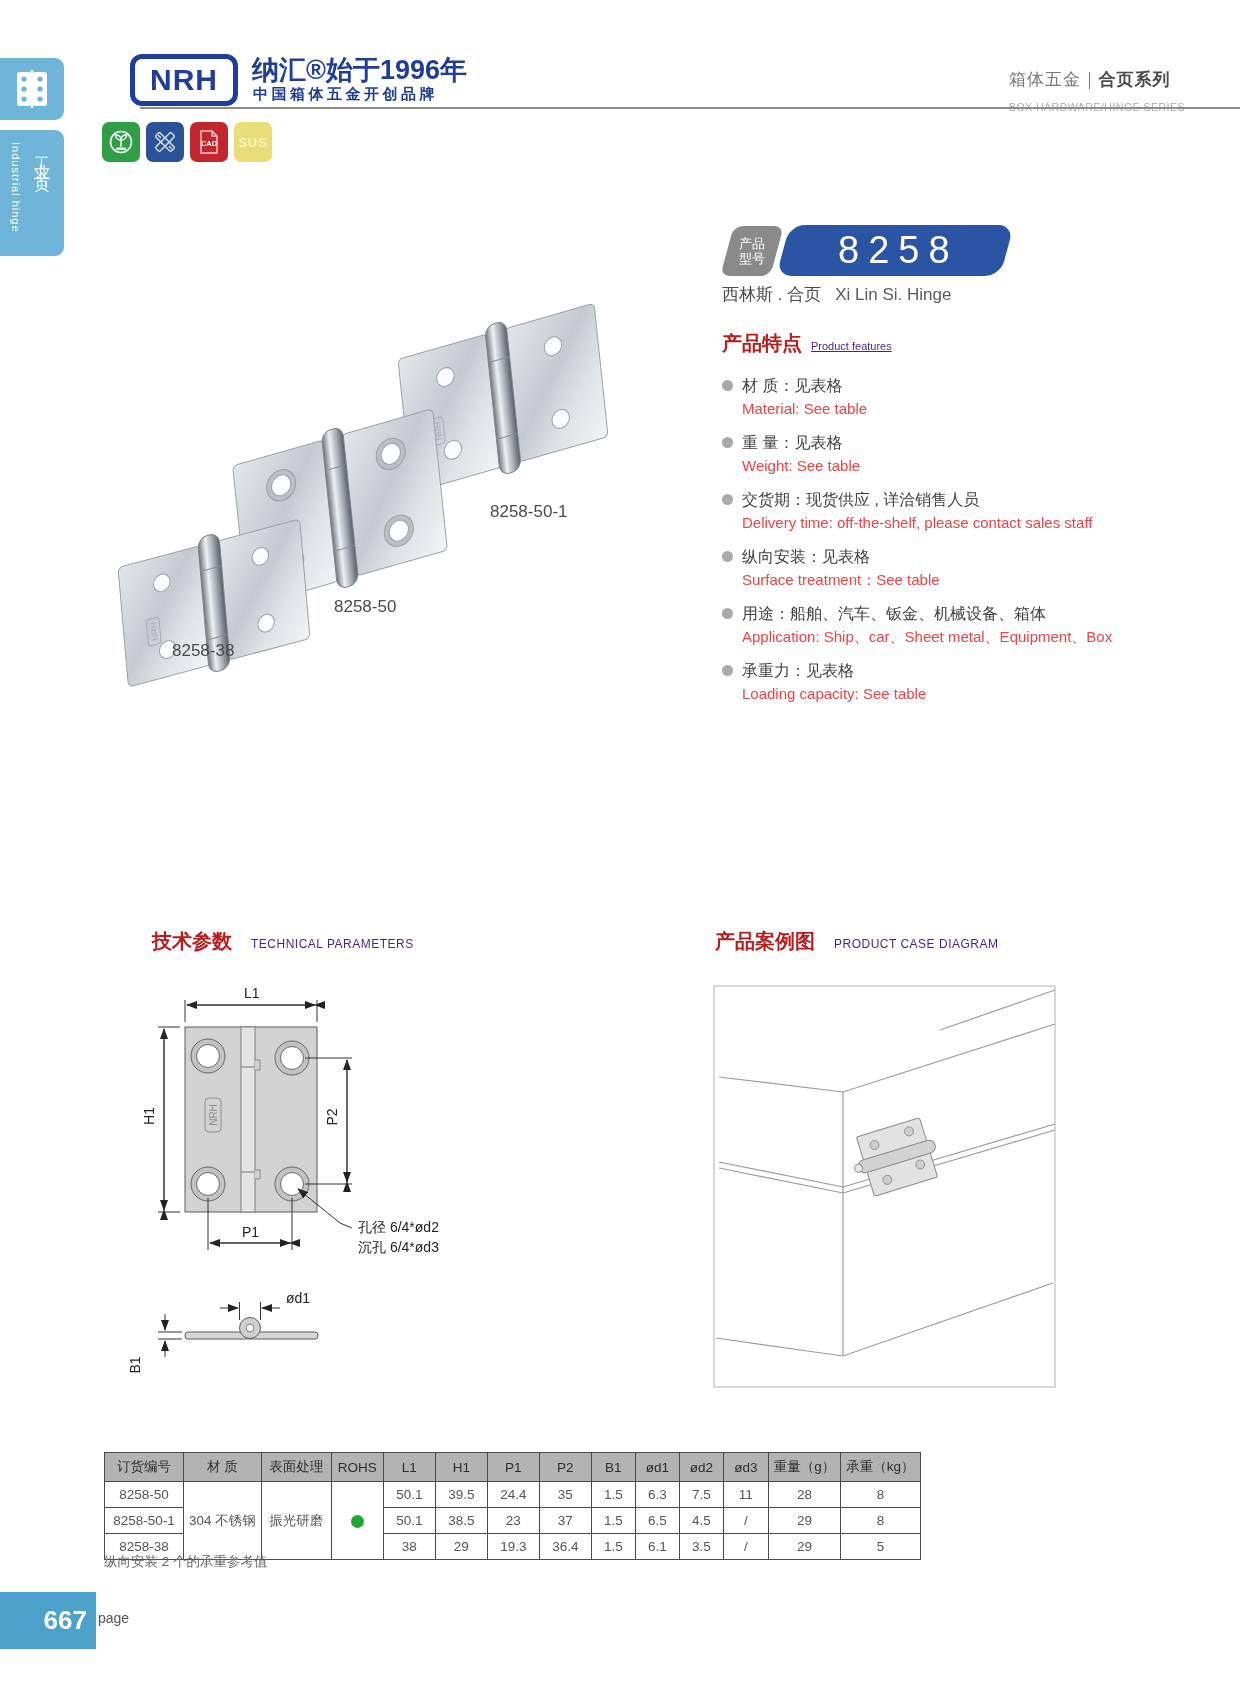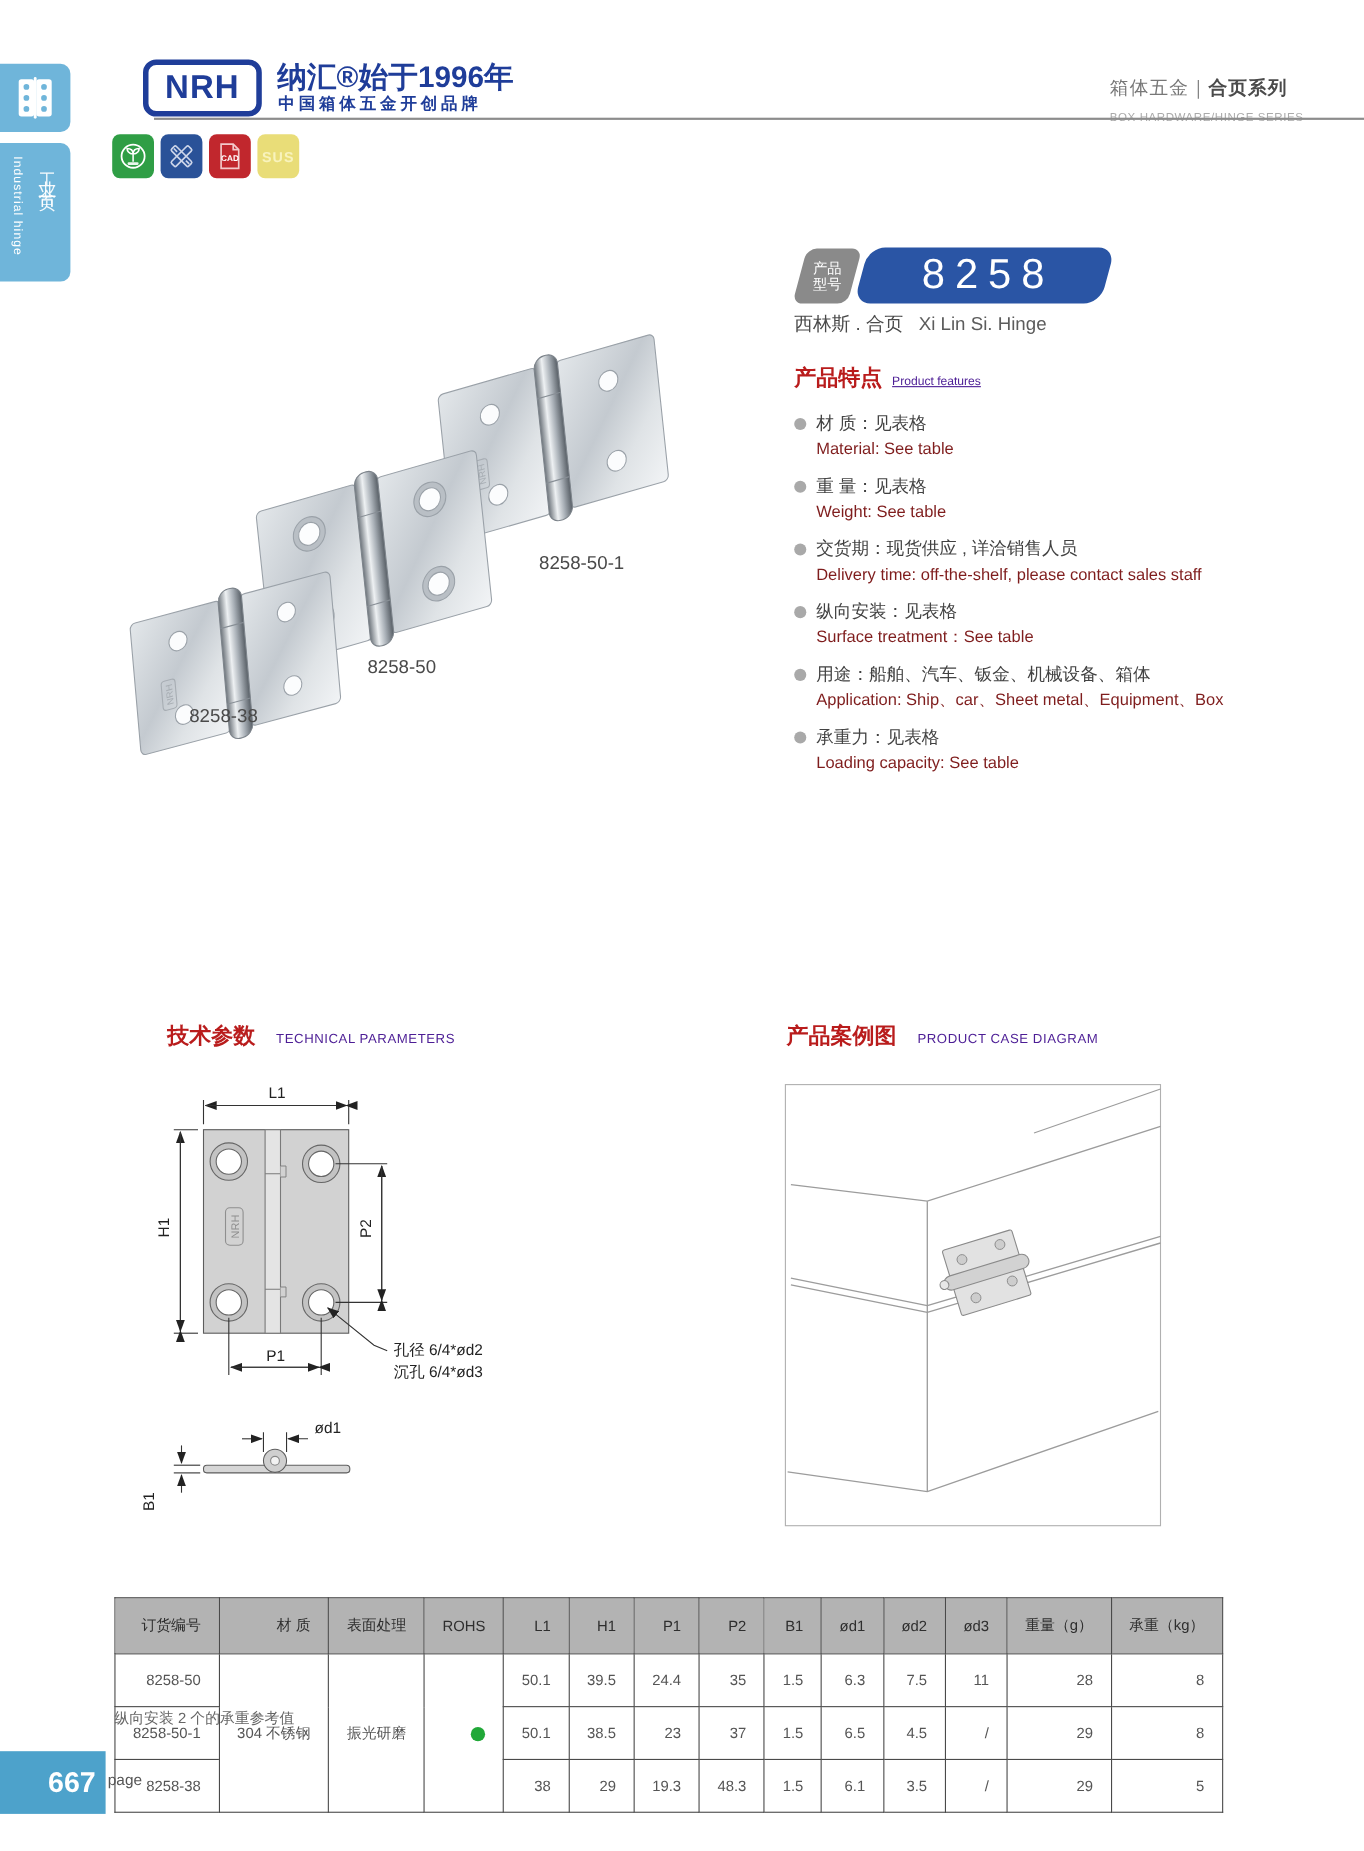--- a/index.html
+++ b/index.html
@@ -46,38 +46,38 @@
   .model-sub .en{color:#5c5c5c;margin-left:14px;}
 
   
   .feat-title{position:absolute;left:722px;top:330px;}
   .sec-zh{font-size:20px;font-weight:bold;color:#b91c1c;}
   .sec-en{font-size:11px;color:#4c1d95;margin-left:9px;font-weight:normal;text-decoration:underline;}
   .feat-list{position:absolute;left:722px;top:374px;width:400px;}
   .feat-item{position:relative;padding-left:20px;margin-bottom:11px;}
   .feat-item .dot{position:absolute;left:0;top:6px;width:11px;height:11px;border-radius:50%;background:#a9a9a9;}
   .feat-zh{font-size:16px;color:#424242;line-height:23px;}
-  .feat-en{font-size:15px;color:#7f1d1d;line-height:23px;}
+  .feat-en{font-size:15px;color:#ef4444;line-height:23px;}
 
   
   .tech-title{position:absolute;left:152px;top:928px;}
   .case-title{position:absolute;left:715px;top:928px;}
   .sec-en-caps{font-size:12px;color:#4c1d95;margin-left:19px;letter-spacing:.5px;}
 
   
   .photos-svg{position:absolute;left:90px;top:275px;}
   .tech-svg{position:absolute;left:120px;top:960px;}
   .case-svg{position:absolute;left:660px;top:960px;}
   .photo-label{position:absolute;font-size:17px;color:#4a4a4a;}
   .pl-1{left:490px;top:502px;} .pl-2{left:334px;top:597px;} .pl-3{left:172px;top:641px;}
 
   
   .spec-table{position:absolute;left:104px;top:1452px;border-collapse:collapse;table-layout:fixed;}
-  .spec-table th,.spec-table td{border:1px solid #4a4a4a;text-align:right;vertical-align:middle;
-    font-size:13.5px;color:#555;height:24px;padding:16px;overflow:hidden;white-space:nowrap;}
+  .spec-table th,.spec-table td{border:1px solid #4a4a4a;text-align:center;vertical-align:middle;
+    font-size:13.5px;color:#555;height:24px;padding:5px;overflow:hidden;white-space:nowrap;}
   .spec-table th{background:var(--table-header-bg);color:#2e2e2e;font-weight:500;}
   .rohs-dot{display:inline-block;width:13px;height:13px;border-radius:50%;background:var(--rohs-green);vertical-align:middle;}
   .table-note{position:absolute;left:104px;top:1553px;font-size:13.5px;color:#666;}
 
   
   .pagenum-box{position:absolute;left:0;top:1592px;width:96px;height:57px;background:var(--pagenum-blue);
     display:flex;align-items:center;justify-content:flex-end;padding-right:9px;}
   .pagenum-box span{color:#fff;font-size:26px;font-weight:bold;}
   .page-label{position:absolute;left:98px;top:1610px;font-size:14px;color:#555;}
 
@@ -447,21 +447,21 @@
           <td>4.5</td>
           <td>/</td>
           <td>29</td>
           <td>8</td>
         </tr>
         <tr>
           <td>8258-38</td>
           <td>38</td>
           <td>29</td>
           <td>19.3</td>
-          <td>48.3</td>
+          <td>36.4</td>
           <td>1.5</td>
           <td>6.1</td>
           <td>3.5</td>
           <td>/</td>
           <td>29</td>
           <td>5</td>
         </tr>
       </tbody>
   </table>
   <div class="table-note">纵向安装 2 个的承重参考值</div>

